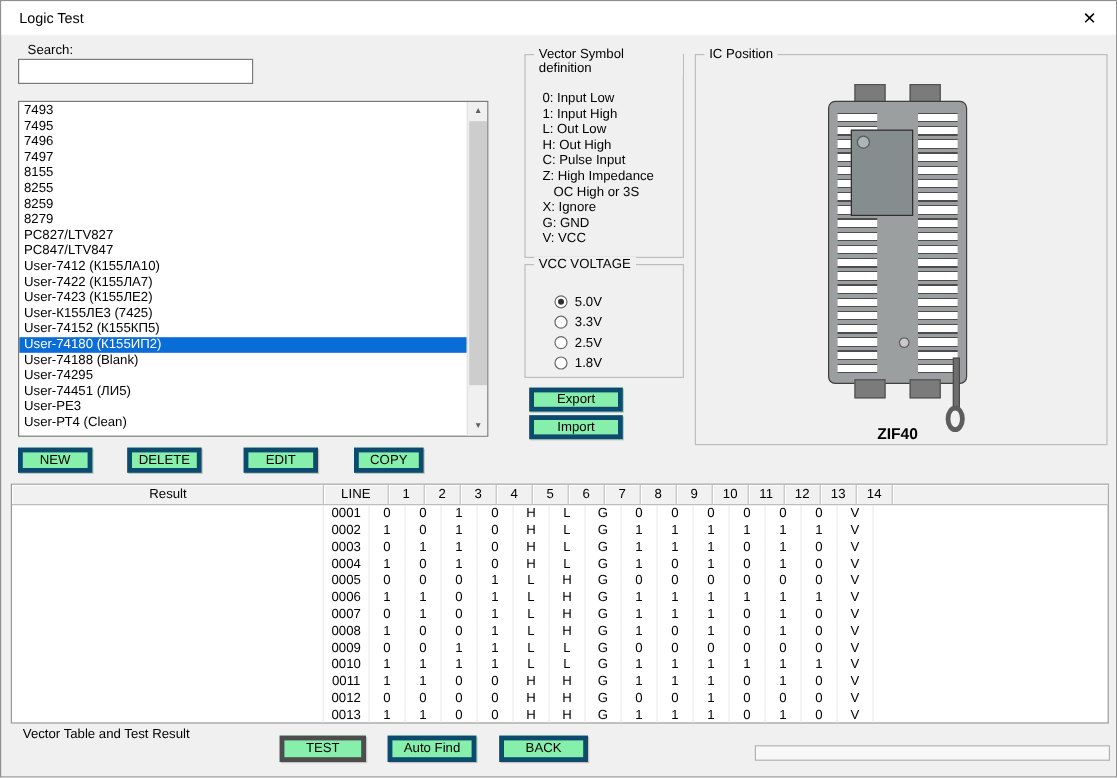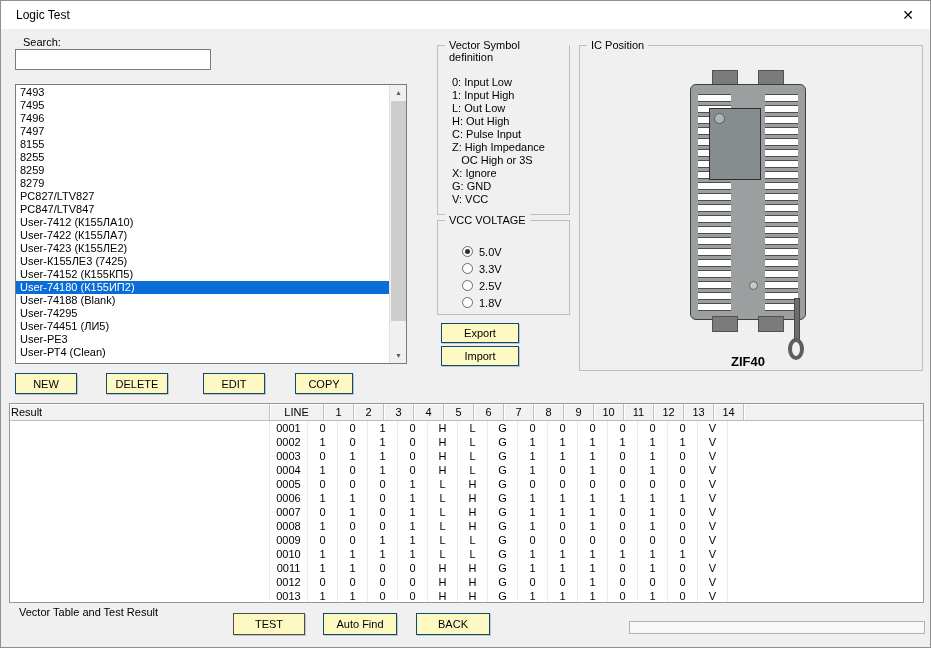--- a/index.html
+++ b/index.html
@@ -24,21 +24,21 @@
   .list-item { height:13px; line-height:13px; padding-left:4px; white-space:nowrap;
                overflow:hidden; cursor:default; }
   .list-item.selected { color:#fff; }
   .scrollbar { position:absolute; right:0; top:0; bottom:0; width:17px; background:#f0f0f0;
                border-left:1px solid #e2e2e2; }
   .sb-arrow { position:absolute; left:0; width:17px; height:15px; font-size:7px; color:#5f5f5f;
               text-align:center; line-height:15px; cursor:pointer; }
   .sb-arrow.up { top:0; } .sb-arrow.down { bottom:0; }
   .sb-thumb { position:absolute; left:1px; top:16px; width:15px; height:220px; background:#cdcdcd; }
 
-  .btn { position:absolute; background:#fef9c3; border:1px solid #0c4a6e;
+  .btn { position:absolute; background:#86efac; border:4px solid #0c4a6e;
          box-shadow:1px 1px 0 rgba(0,0,0,0.18); font:inherit; display:flex;
          align-items:center; justify-content:center; cursor:pointer; }
   .btn-new    { left:14px;  top:372px; width:62px; height:21px; }
   .btn-delete { left:105px; top:372px; width:62px; height:21px; }
   .btn-edit   { left:202px; top:372px; width:62px; height:21px; }
   .btn-copy   { left:294px; top:372px; width:58px; height:21px; }
 
   .groupbox { position:absolute; border:1px solid #bdbdbd; }
   .groupbox-label { position:absolute; top:-7px; left:7px; background:#f0f0f0; padding:0 4px; }
 
@@ -82,21 +82,21 @@
               border:4px solid #5d5d5d; border-radius:50%; background:#f0f0f0; }
   .zif-label { position:absolute; left:0; top:284px; width:116px; text-align:center;
                font-weight:bold; font-size:13px; }
 
   .vtable { position:absolute; left:8px; top:402px; width:915px; height:200px;
             background:#fff; border:1px solid #979797; }
   .vt-header { display:flex; height:17px; background:#f1f1f1; }
   .vt-hcell { border-right:1px solid #c2c2c2; border-bottom:1px solid #bdbdbd;
               box-shadow:inset 1px 1px 0 #ffffff; padding-top:2px; text-align:center;
               flex:0 0 auto; overflow:hidden; }
-  .vt-hcell.result { width:260px; text-align:left; padding-left:1px; }
+  .vt-hcell.result { width:260px; text-align:center; padding-left:1px; }
   .vt-hcell.line { width:54px; }
   .vt-hcell.pin { width:30px; }
   .vt-hcell.filler { flex:1 1 auto; border-right:none; }
   .vt-body { position:absolute; left:0; top:17px; right:0; bottom:0; overflow:hidden;border-radius:17px; }
   .vt-row { display:flex; height:14px; line-height:14px; }
   .vt-cell { flex:0 0 auto; text-align:center; border-right:1px solid #ececec; overflow:hidden; }
   .vt-cell.result { width:260px; }
   .vt-cell.line { width:38px; }
   .vt-cell.pin { width:30px; }
   .vt-cell.rowfiller { flex:1 1 auto; border-right:none; }

